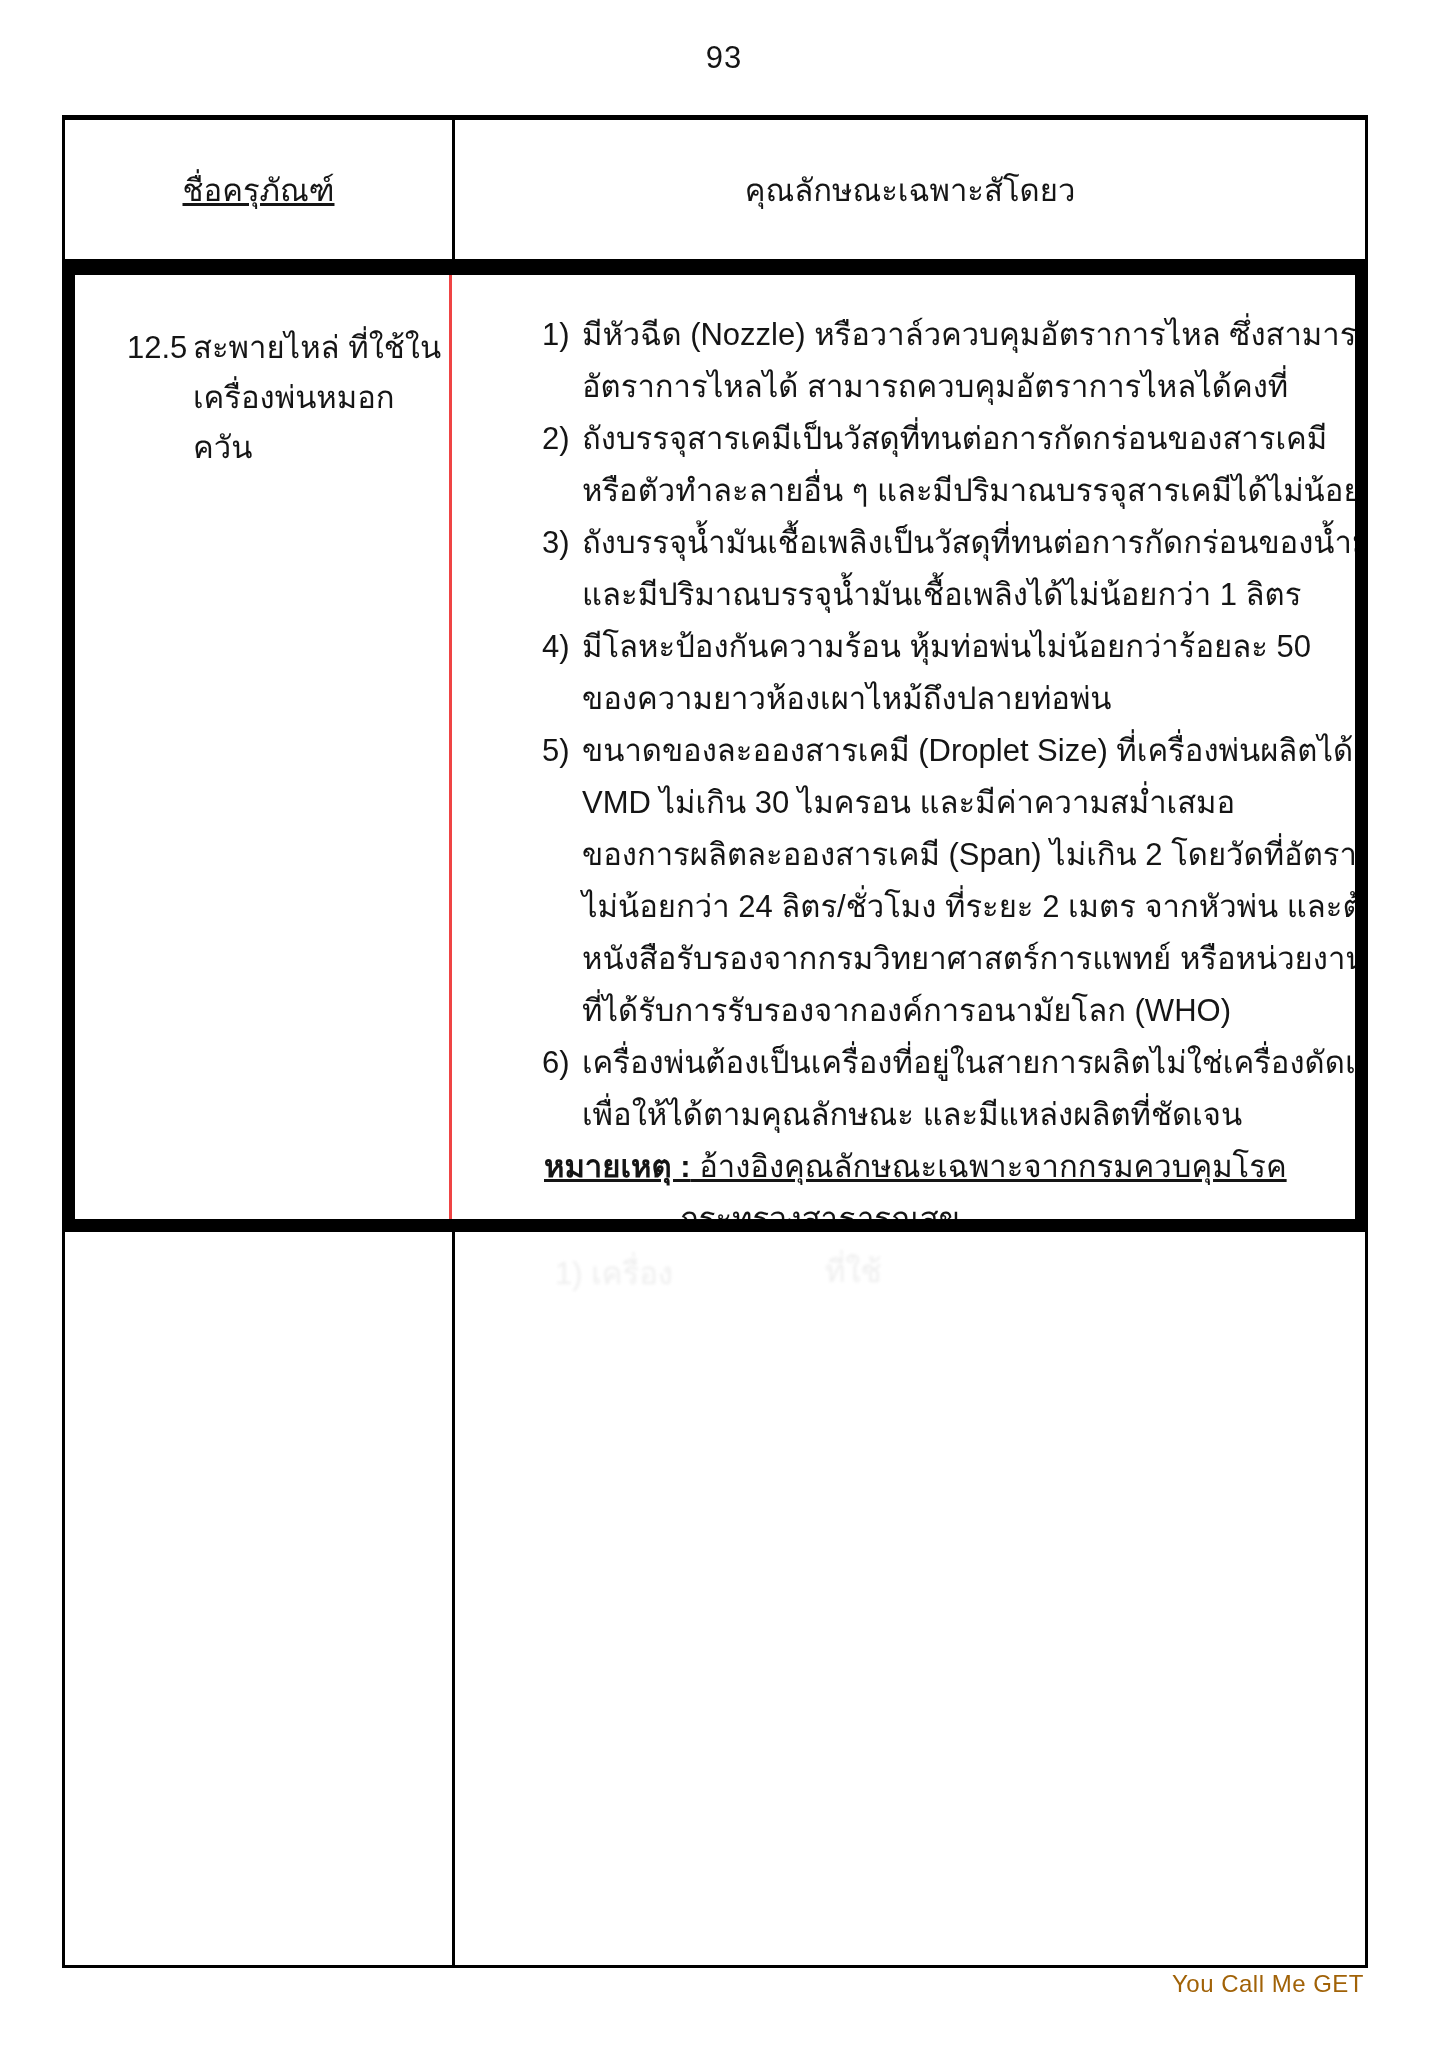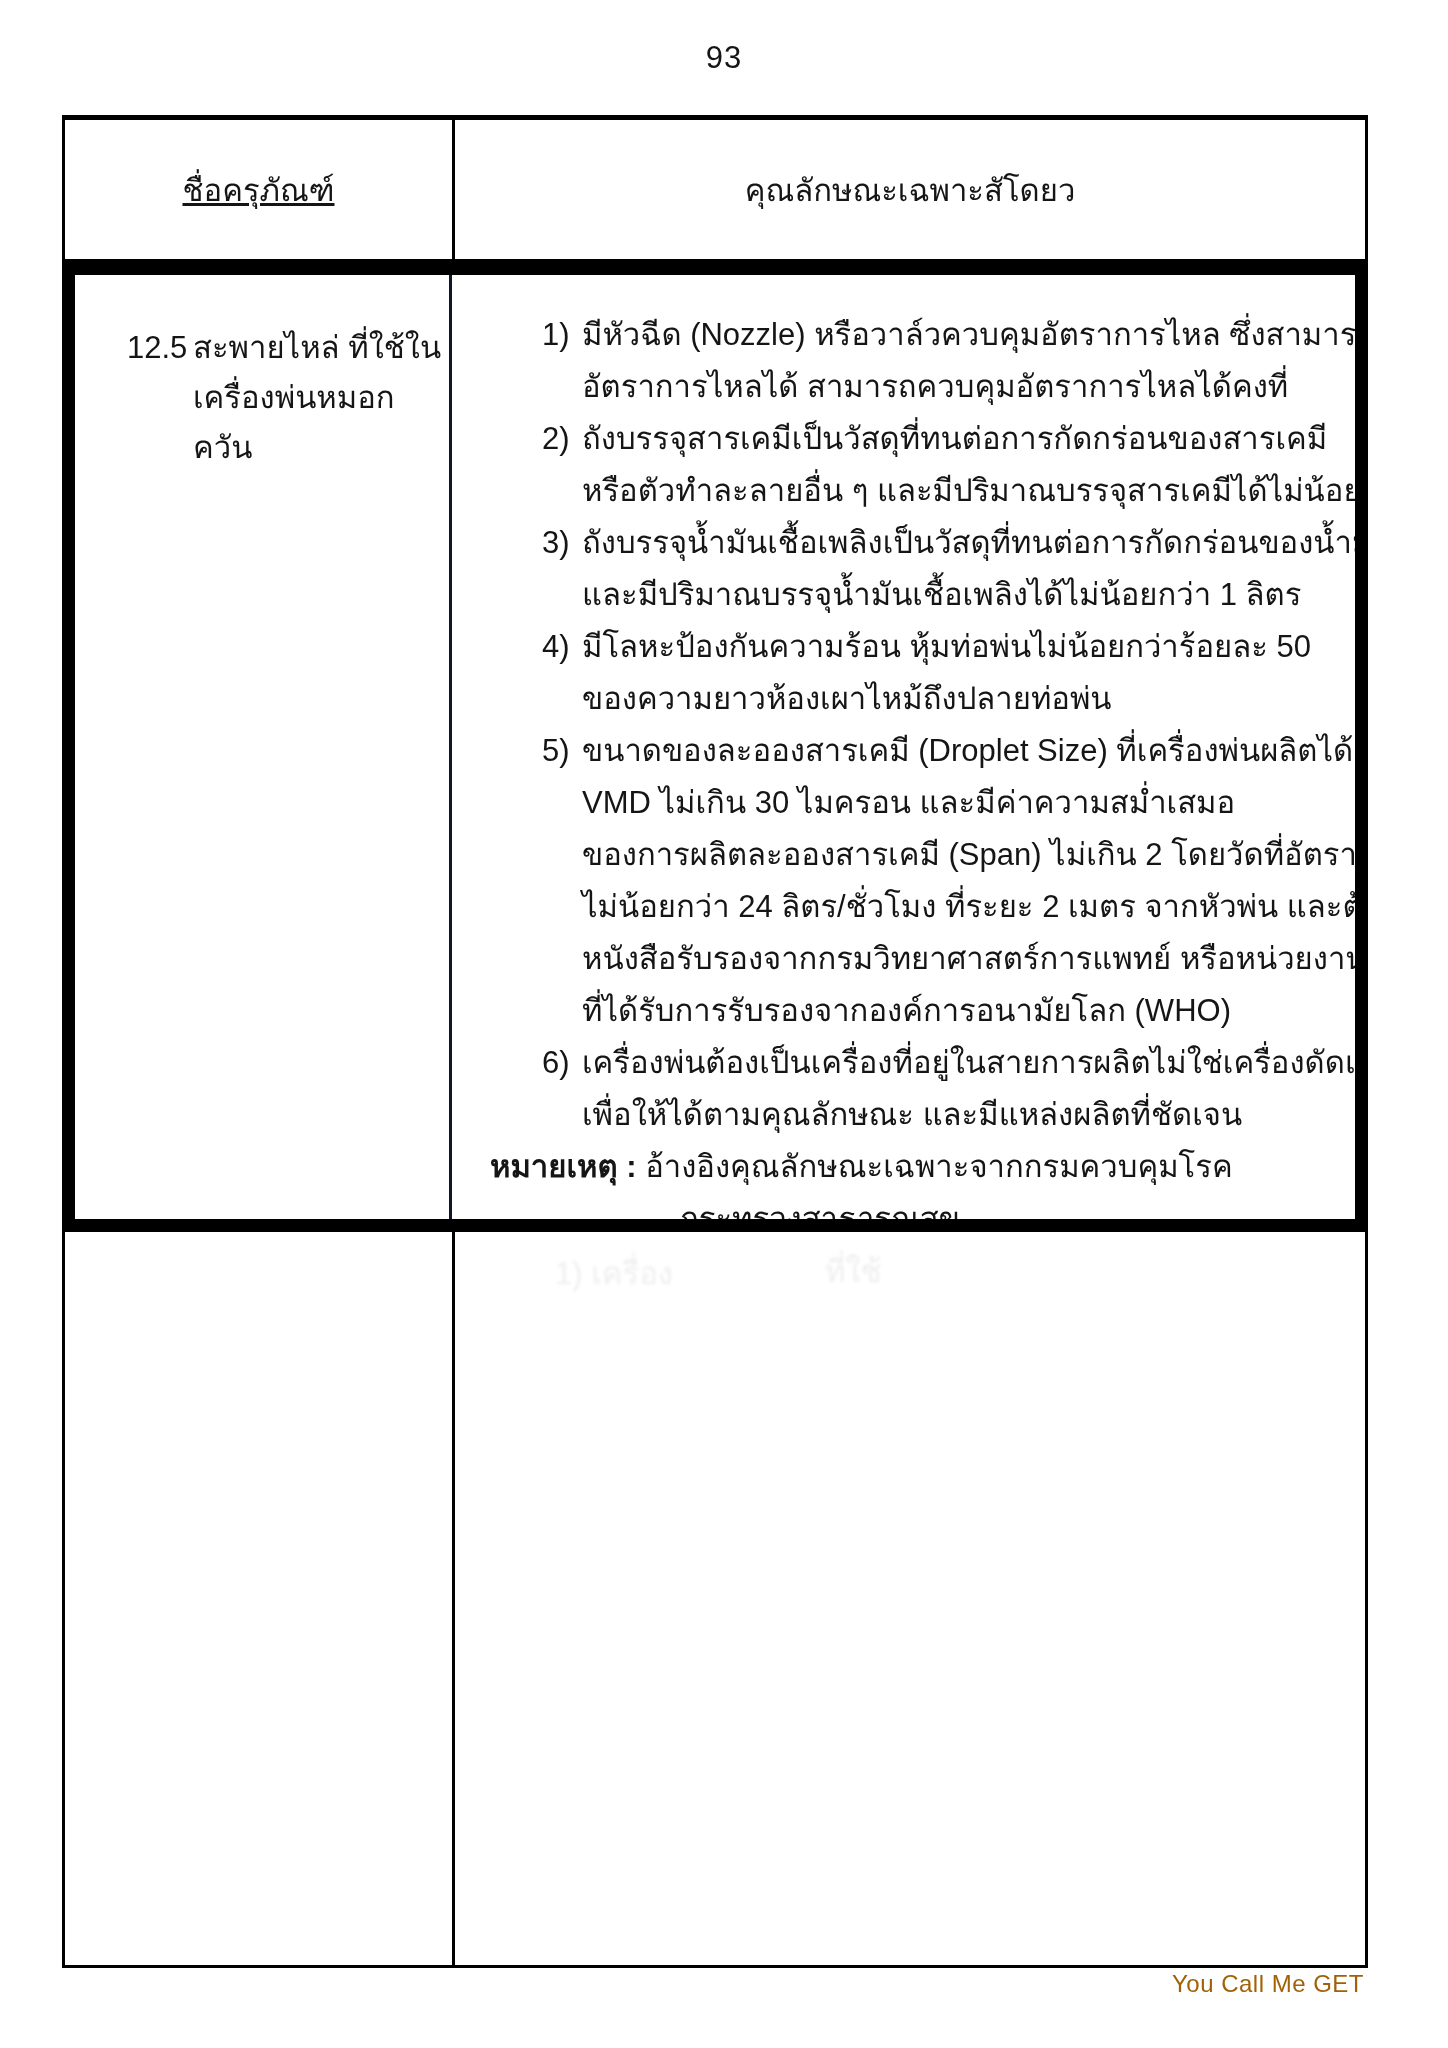--- a/index.html
+++ b/index.html
@@ -48,21 +48,21 @@
   .highlight-row {
     position:absolute;
     left:0; top:147px;
     width:1306px; height:970px;
     border:13px solid #000;
     display:flex;
     background:#fff;
   }
   .hl-cell-1 {
     width:377px;
-    border-right:3px solid #0f172a;
+    border-right:3px solid #ef4444;
     position:relative;
     padding:48px 0 0 118px;
     font-size:31px;
     line-height:50px;
   }
   .item-number {
     position:absolute;
     left:52px; top:48px;
   }
   .hl-cell-2 {
@@ -75,22 +75,23 @@
   .spec-item {
     position:relative;
     padding-left:130px;
     white-space:nowrap;
   }
   .spec-num {
     position:absolute;
     left:90px; top:0;
   }
   .note-line1 {
-    padding-left:38px;
-    white-space:nowrap;
+    padding-left:92px;
+    white-space:nowrap;
+    text-decoration:underline;
   }
   .note-label { font-weight:bold; }
   .note-line2 {
     padding-left:228px;
     white-space:nowrap;
   }
   .empty-row {
     position:absolute;
     left:0; top:1117px;
     width:1306px; height:736px;

